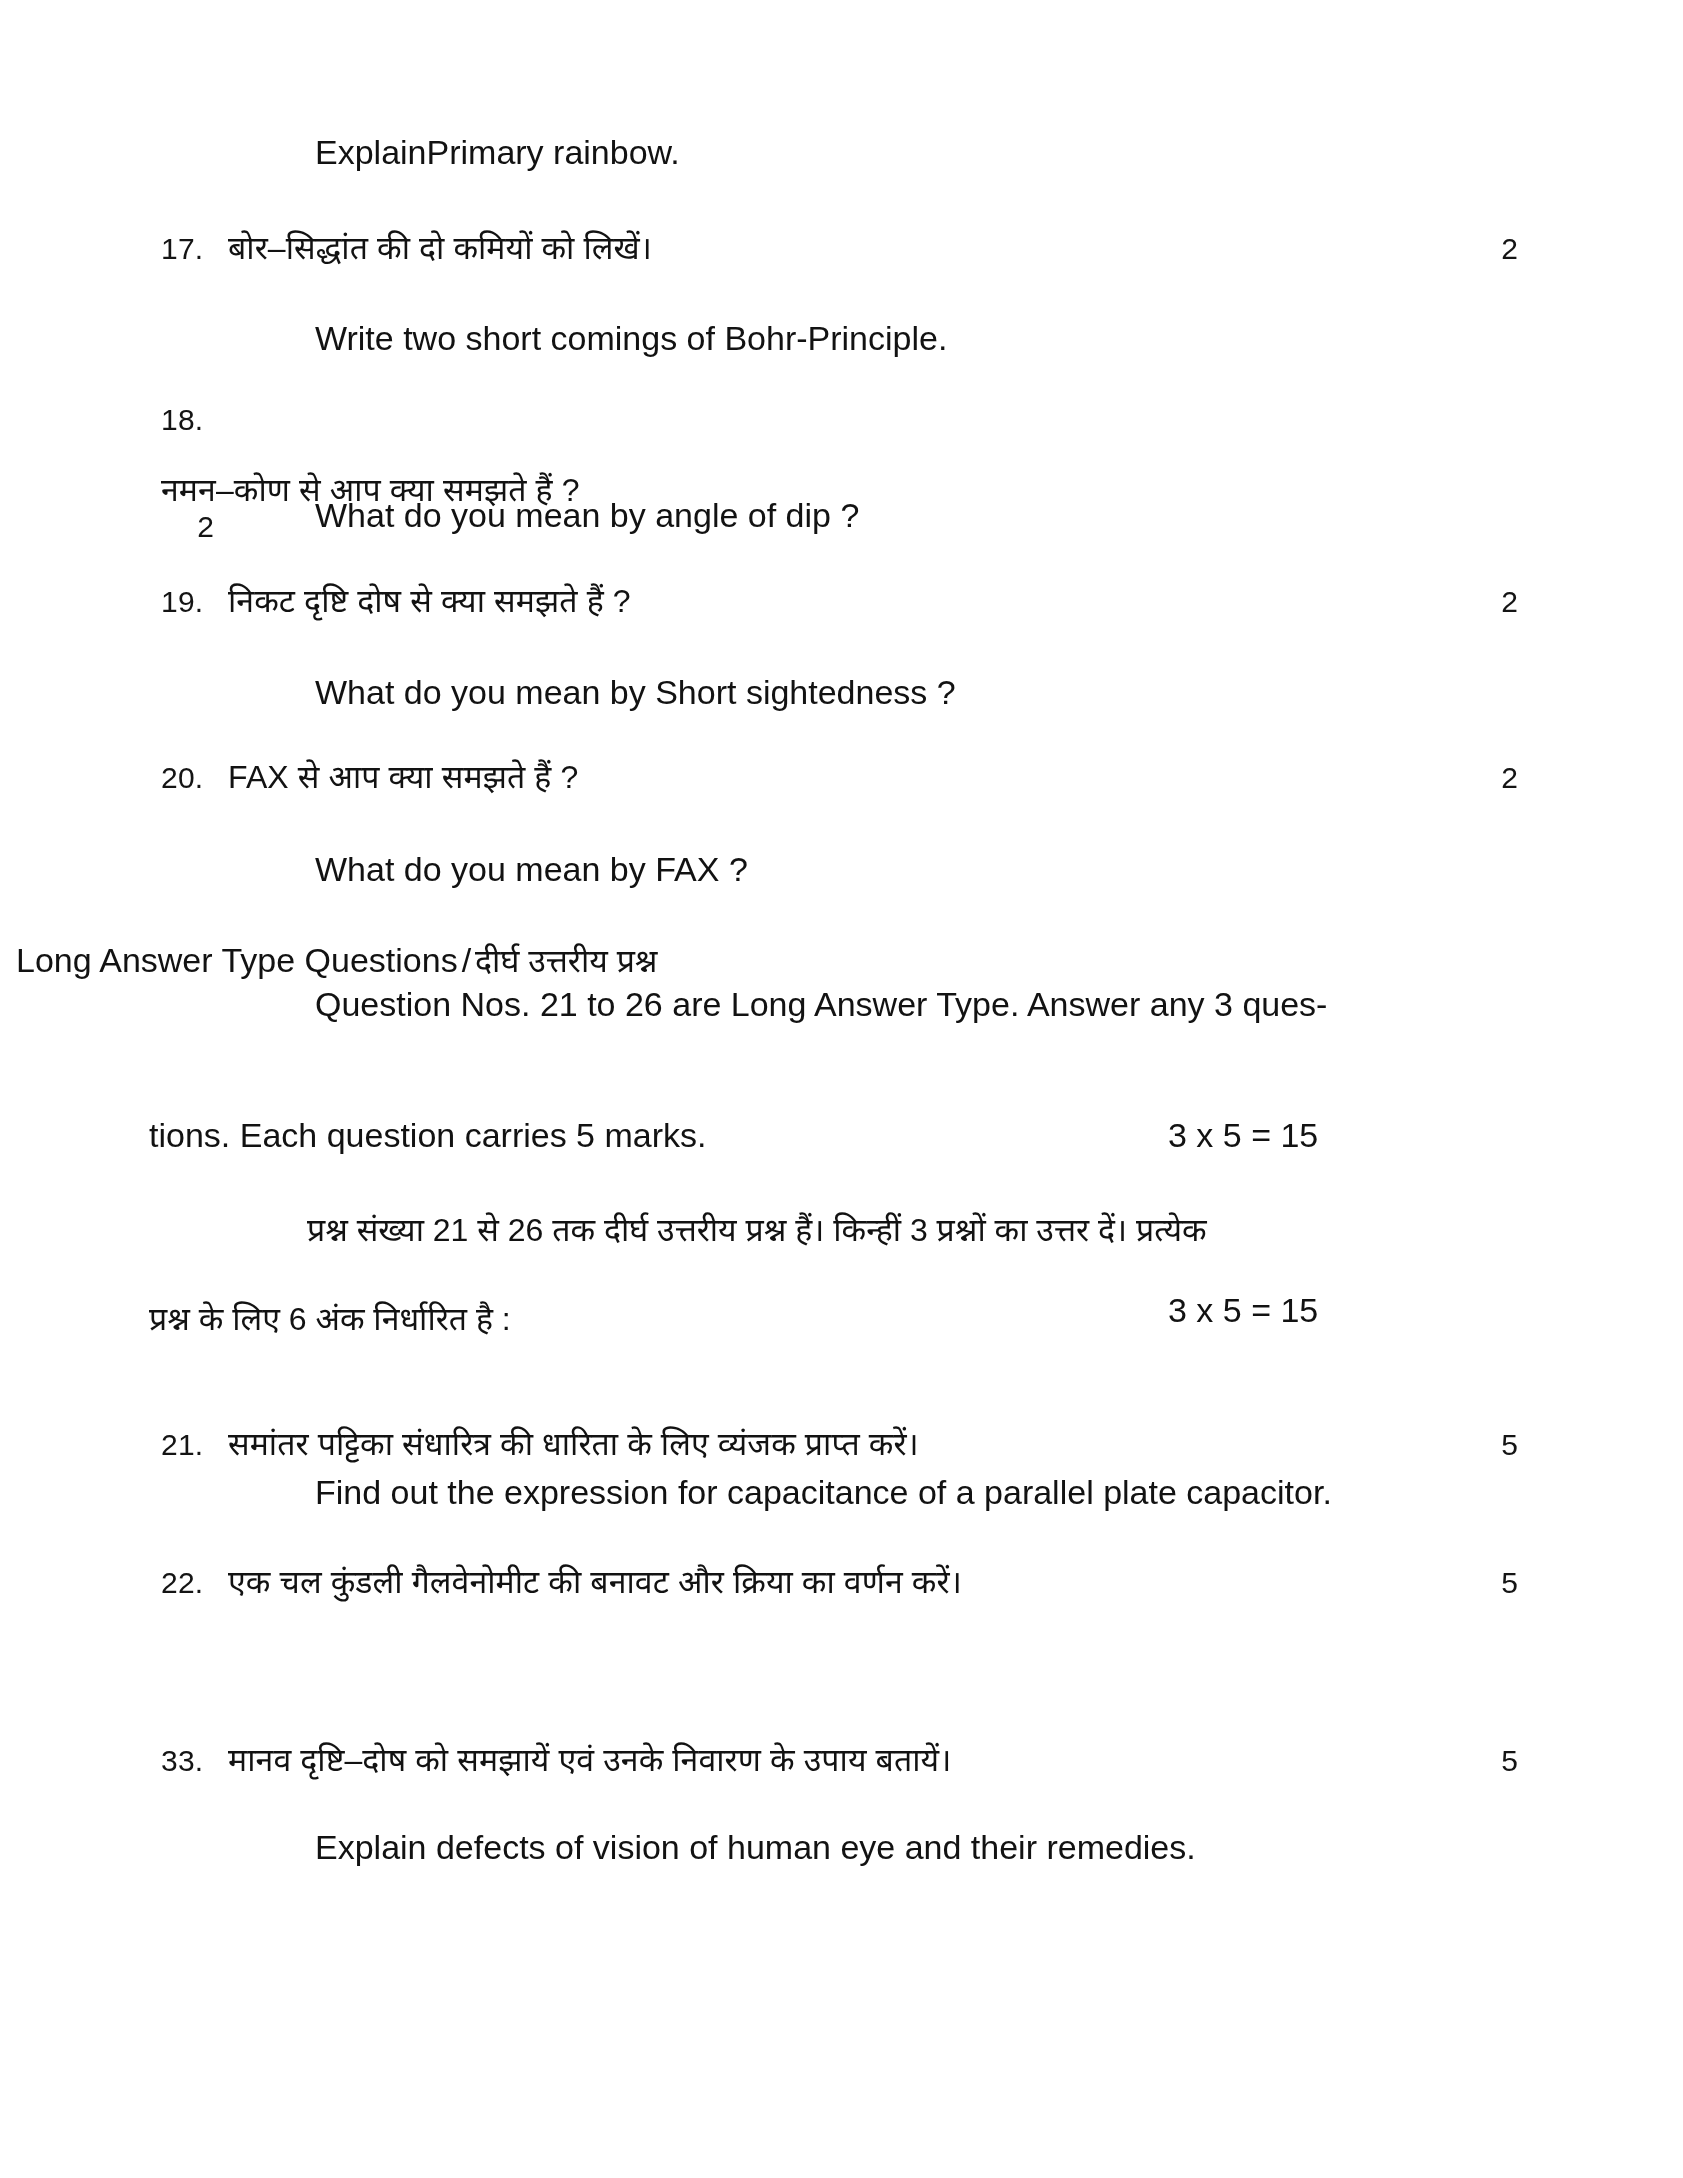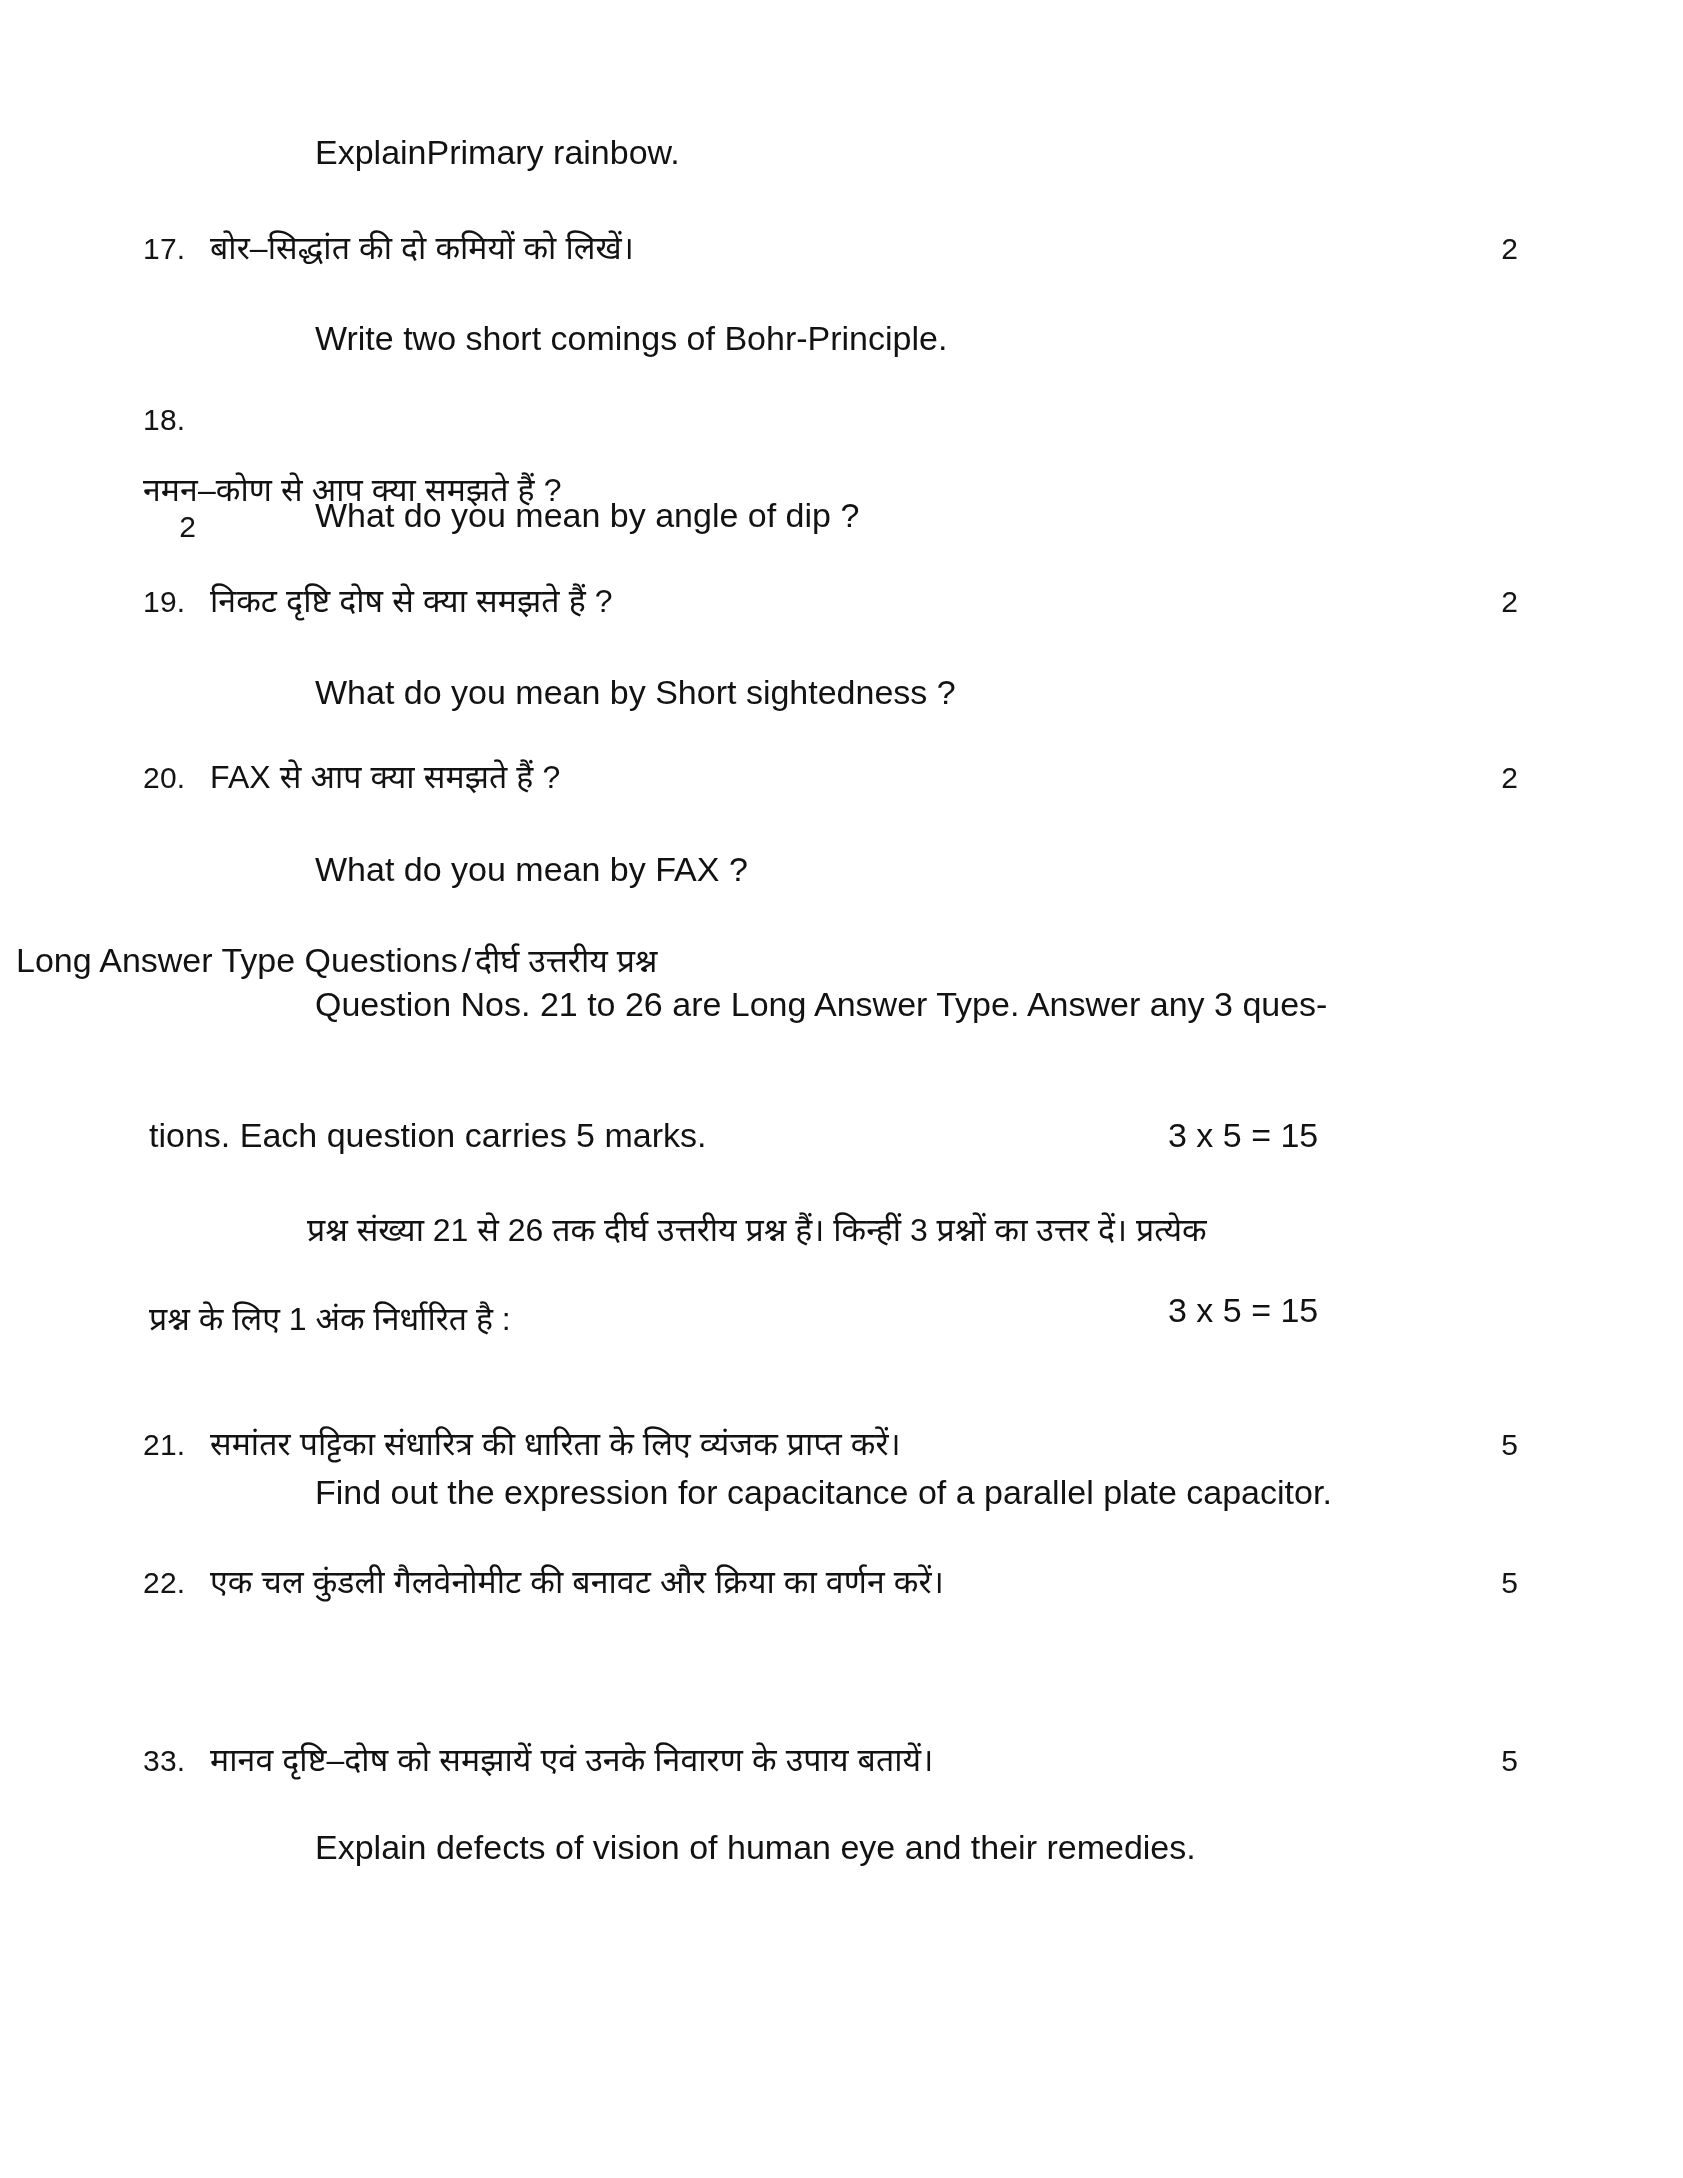--- a/index.html
+++ b/index.html
@@ -19,21 +19,21 @@
     width: 1683px;
     height: 2178px;
     background: #ffffff;
     overflow: hidden;
     text-decoration: underline;
   }
 
   
   .row {
     position: absolute;
-    left: 143px;
+    left: 161px;
     right: 129px;
     display: flex;
     align-items: baseline;
   }
   .qnum {
     width: 67px;
     flex: 0 0 67px;
     font-size: 30px;
     letter-spacing: 0.2px;
     color: #141414;
@@ -147,21 +147,21 @@
 
   <div class="section-head" style="top: 938px;">
     <span>Long Answer Type Questions</span><span class="slash">/</span><span class="hi-part">दीर्घ उत्तरीय प्रश्न</span>
   </div>
 
   <div class="instr instr-first" style="top: 985px;">Question Nos. 21 to 26 are Long Answer Type. Answer any 3 ques-</div>
   <div class="instr instr-cont" style="top: 1116px;">tions. Each question carries 5 marks.</div>
   <div class="instr-total" style="top: 1116px;">3 x 5 = 15</div>
 
   <div class="instr hi instr-first" style="top: 1207px; left: 307px;">प्रश्न संख्या 21 से 26 तक दीर्घ उत्तरीय प्रश्न हैं। किन्हीं 3 प्रश्नों का उत्तर दें। प्रत्येक</div>
-  <div class="instr hi instr-cont" style="top: 1296px;">प्रश्न के लिए 1 अंक निर्धारित है :</div>
+  <div class="instr hi instr-cont" style="top: 1296px;">प्रश्न के लिए 6 अंक निर्धारित है :</div>
   <div class="instr-total" style="top: 1291px;">3 x 5 = 15</div>
 
   <div class="row" style="top: 1385px; margin-top: 39px;">
     <span class="qnum">21.</span>
     <span class="qbody hi">समांतर पट्टिका संधारित्र की धारिता के लिए व्यंजक प्राप्त करें।</span>
     <span class="marks">5</span>
   </div>
   <div class="trans" style="top: 1471px;">Find out the expression for capacitance of a parallel plate capacitor.</div>
 
   <div class="row" style="top: 1562px;">

